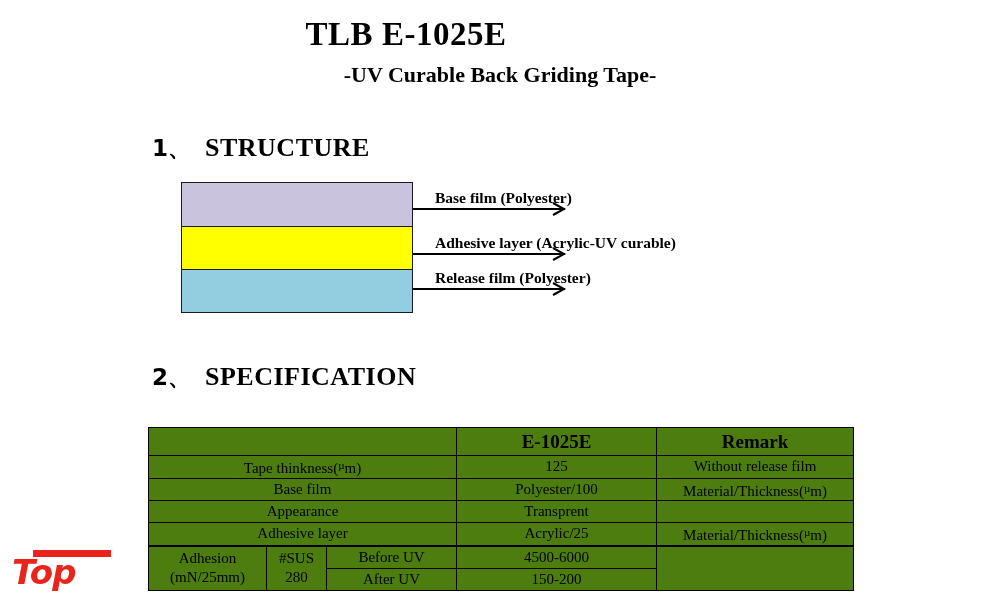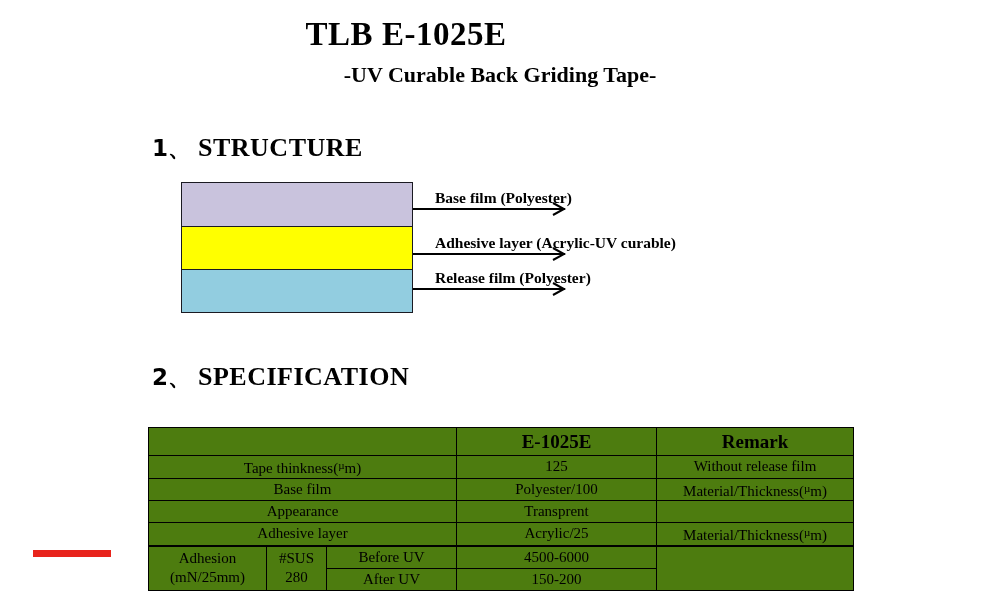--- a/index.html
+++ b/index.html
@@ -43,21 +43,21 @@
     position: absolute;
     font-size: 26px;
     font-weight: bold;
     white-space: nowrap;
   }
   .section-heading .sec-num {
     font-family: "DejaVu Sans", sans-serif;
     font-size: 23px;
   }
   .section-heading .sec-text {
-    margin-left: 7px;
+    margin-left: 14px;
     letter-spacing: 0.5px;
   }
   #heading-structure { left: 152px; top: 133px; }
   #heading-spec      { left: 152px; top: 362px; }
 
   
   .diagram {
     position: absolute;
     left: 181px;
     top: 182px;
@@ -282,13 +282,14 @@
 
     <tr>
       <td>After UV</td>
       <td>150-200</td>
     </tr>
   </tbody>
 </table>
 
 <div class="logo">
   <div class="logo-bar"></div>
+  <div class="logo-top">Top</div>
 </div>
 
 </body></html>

